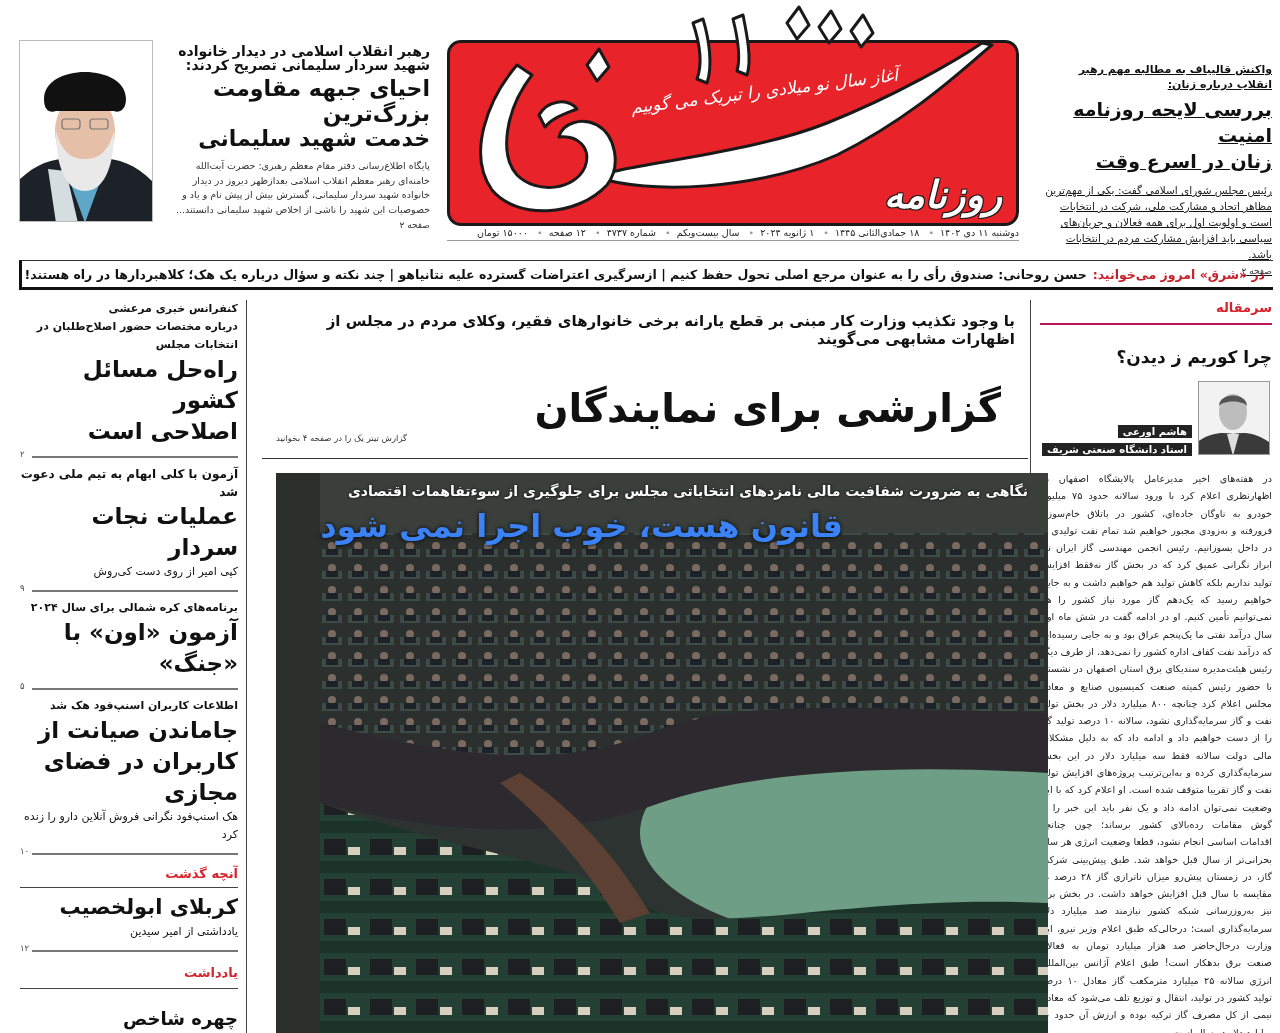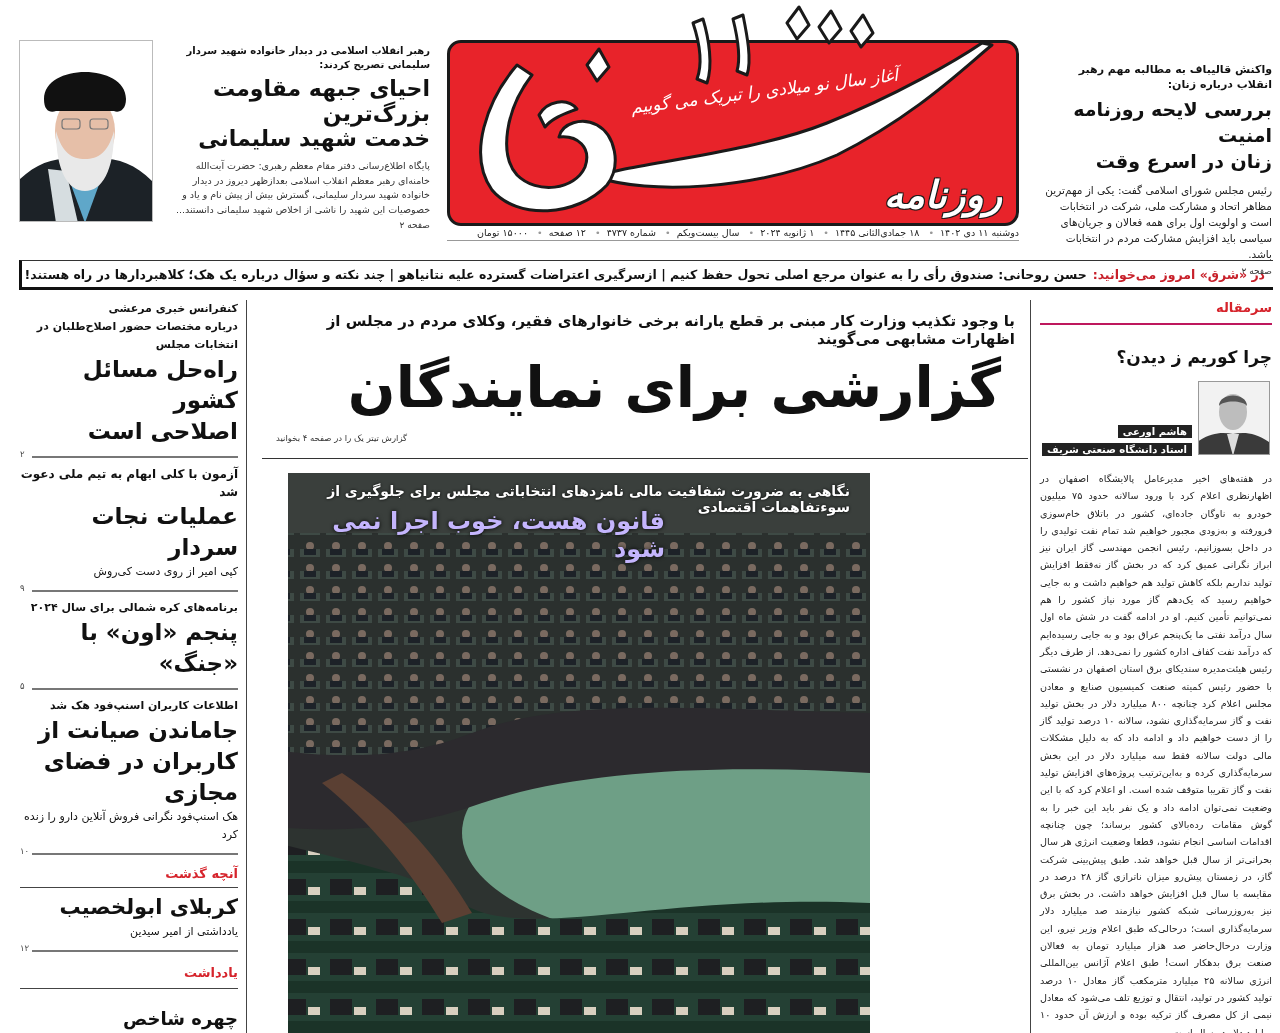--- a/index.html
+++ b/index.html
@@ -2,28 +2,28 @@
 <html><head>
 <meta charset="utf-8">
 <style>
   * { box-sizing: border-box; margin: 0; padding: 0; }
   html, body { width: 1280px; height: 1033px; overflow: hidden; background: #ffffff; }
   body { position: relative; font-family: "DejaVu Sans", sans-serif; color: #111; direction: rtl; }
 
   .abs { position: absolute; }
 
   
-  .hdr-right { left: 1040px; top: 62px; width: 232px; text-align: right; }
+  .hdr-right { left: 1040px; top: 62px; width: 232px; text-align: right; text-decoration: underline; }
   .hdr-right .kicker { font-size: 11px; font-weight: bold; line-height: 15px; }
   .hdr-right .title { font-size: 19px; font-weight: bold; line-height: 26px; margin-top: 4px; }
   .hdr-right .body { font-size: 10.5px; line-height: 16px; margin-top: 8px; color: #222; }
   .hdr-right .page { font-size: 9px; margin-top: 4px; color: #333; }
 
   .hdr-left { left: 165px; top: 44px; width: 265px; text-align: right; }
-  .hdr-left .kicker { font-size: 10px; font-weight: bold; line-height: 14px; text-align: right; }
+  .hdr-left .kicker { font-size: 14px; font-weight: bold; line-height: 14px; text-align: right; }
   .hdr-left .title { font-size: 22px; font-weight: bold; line-height: 25px; margin-top: 4px; }
   .hdr-left .body { font-size: 9.5px; line-height: 14.5px; margin-top: 8px; color: #333; }
   .hdr-left .page { font-size: 9px; margin-top: 3px; color: #333; }
 
   .portrait-top { left: 19px; top: 40px; width: 134px; height: 182px; border: 1px solid #bbb; background: #fff; overflow: hidden; }
 
   
   .masthead { left: 447px; top: 40px; width: 572px; height: 186px; background: #e8232a; border: 3px solid #1a1a1a; border-radius: 14px; overflow: visible; }
   .masthead svg { position: absolute; left: -3px; top: -38px; }
   .mh-slogan { position: absolute; left: 180px; top: 38px; color: #fff; font-family: "DejaVu Serif", serif; font-style: italic; font-size: 17px; transform: rotate(-7deg); white-space: nowrap; }
@@ -41,27 +41,27 @@
   .ed-title { font-size: 17px; font-weight: bold; margin-top: 22px; }
   .author-block { position: relative; height: 75px; margin-top: 14px; }
   .author-photo { position: absolute; right: 2px; top: 0; width: 72px; height: 74px; border: 1px solid #999; background: #eee; overflow: hidden; }
   .author-tag { position: absolute; background: #222; color: #fff; font-size: 10px; font-weight: bold; padding: 1px 5px; white-space: nowrap; }
   .ed-body { font-size: 9.6px; line-height: 17.3px; color: #222; margin-top: 14px; text-align: justify; text-align-last: right; }
   .col-divider-r { left: 1030px; top: 300px; width: 1px; height: 733px; background: #444; }
 
   
   .center { left: 270px; top: 300px; width: 755px; }
   .center .kicker { font-size: 15px; font-weight: bold; text-align: right; padding-right: 10px; margin-top: 12px; }
-  .center .headline { font-size: 56px; font-weight: bold; text-align: right; padding-right: 24px; line-height: 76px; margin-top: 2px; letter-spacing: -1px; }
+  .center .headline { font-size: 40px; font-weight: bold; text-align: right; padding-right: 24px; line-height: 76px; margin-top: 22px; letter-spacing: -1px; }
   .center .readmore { font-size: 8.5px; color: #333; text-align: left; padding-left: 6px; position: absolute; left: 0; top: 133px; }
   .center-rule { left: 262px; top: 458px; width: 766px; height: 1px; background: #333; }
 
-  .photo { left: 288px; top: 473px; width: 582px; height: 560px; overflow: hidden; background: #2a2f2c; }
+  .photo { left: 276px; top: 473px; width: 772px; height: 560px; overflow: hidden; background: #2a2f2c; }
   .photo .ph-kicker { position: absolute; right: 20px; top: 10px; color: #fff; font-size: 14px; font-weight: bold; text-shadow: 0 0 3px #000; }
-  .photo .ph-title { position: absolute; right: 205px; top: 34px; color: #c4b5fd; font-size: 24px; font-weight: bold; text-shadow: 0 0 4px #000; }
+  .photo .ph-title { position: absolute; right: 205px; top: 34px; color: #3b82f6; font-size: 32px; font-weight: bold; text-shadow: 0 0 4px #000; }
 
   
   .col-left { left: 20px; top: 300px; width: 218px; text-align: right; }
   .lk { font-size: 11px; font-weight: bold; line-height: 18px; }
   .lt { font-size: 23px; font-weight: bold; line-height: 31px; }
   .lt.sm { font-size: 21px; }
   .lsub { font-size: 11px; font-weight: normal; line-height: 18px; }
   .sep-row { position: relative; height: 18px; }
   .sep-row .line { position: absolute; left: 12px; right: 0; top: 9px; height: 2px; background: #777; }
   .sep-row .pg { position: absolute; left: 0; top: 2px; font-size: 8.5px; color: #444; }
@@ -216,21 +216,21 @@
     <div class="lt">عملیات نجات سردار</div>
     <div class="lsub">کپی امیر از روی دست کی‌روش</div>
   </div>
   <div class="sep-row">
       <span class="pg">۹</span>
       <span class="line"></span>
     </div>
 
   <div>
     <div class="lk">برنامه‌های کره شمالی برای سال ۲۰۲۴</div>
-    <div class="lt">پنجم «اون» با «جنگ»</div>
+    <div class="lt">آزمون «اون» با «جنگ»</div>
   </div>
   <div class="sep-row">
       <span class="pg">۵</span>
       <span class="line"></span>
     </div>
 
   <div>
     <div class="lk">اطلاعات کاربران اسنپ‌فود هک شد</div>
     <div class="lt">جاماندن صیانت از</div>
     <div class="lt">کاربران در فضای مجازی</div>

